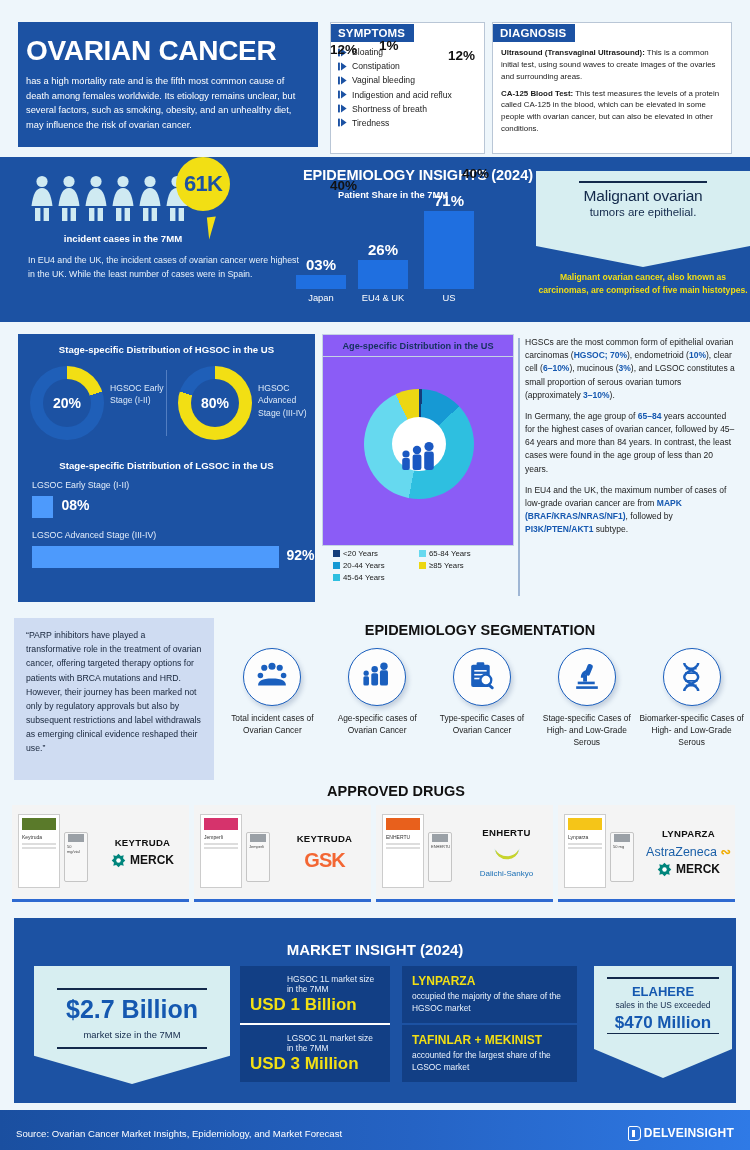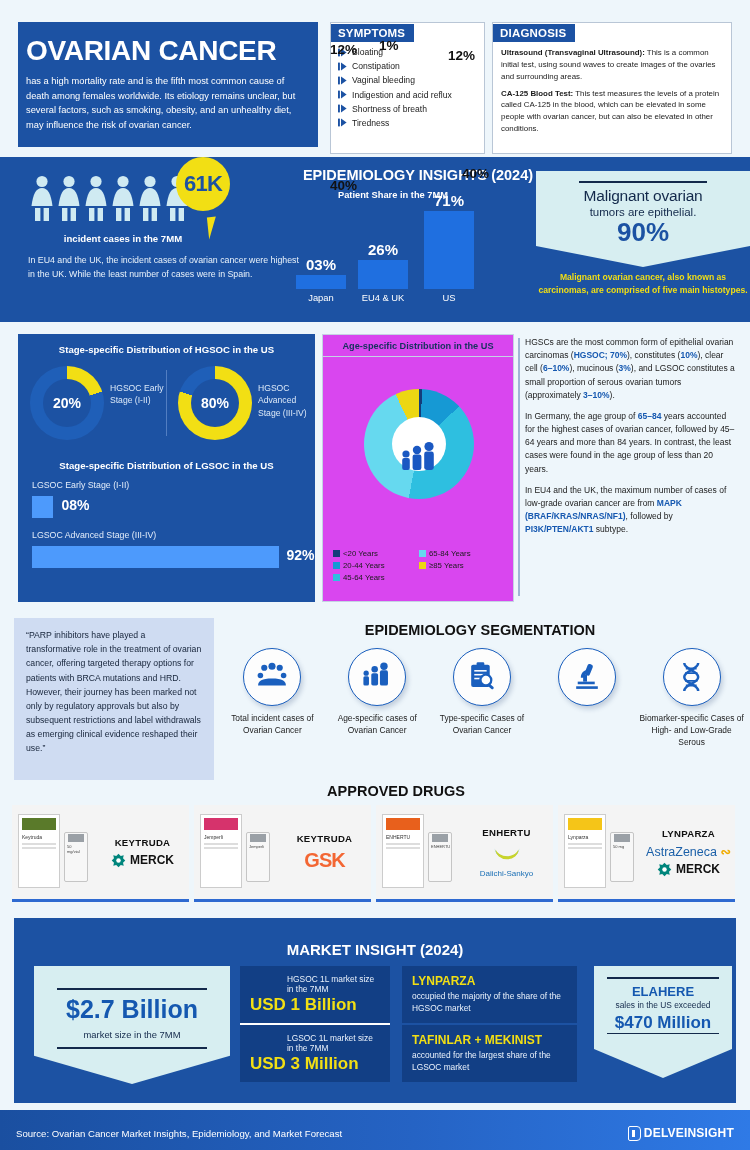--- a/index.html
+++ b/index.html
@@ -82,21 +82,21 @@
   .donut .hole { position: absolute; left: 13px; top: 13px; width: 48px; height: 48px; border-radius: 50%; background: #1c52a3;
     display: flex; align-items: center; justify-content: center; font-size: 14px; font-weight: bold; color: #fff; }
   .donut-lbl { position: absolute; left: 92px; top: 16px; width: 58px; font-size: 8.6px; line-height: 1.45; color: #dce9f8; }
   .donut-div { position: absolute; left: 148px; top: 4px; width: 1px; height: 66px; background: #527ec2; }
 
   .stage-h2 { position: absolute; top: 126px; left: 0; width: 297px; text-align: center; font-size: 9.6px; font-weight: bold; }
   .lg-lbl { position: absolute; left: 14px; font-size: 8.8px; color: #e3edfa; }
   .lg-bar { position: absolute; left: 14px; height: 22px; background: #4d9afc; }
   .lg-val { position: absolute; font-size: 14px; font-weight: bold; color: #fff; }
 
-  .pie-card { position: absolute; left: 322px; top: 334px; width: 192px; height: 268px; background: #d946ef; border: 1px solid #c4d3e3; }
+  .pie-card { position: absolute; left: 322px; top: 334px; width: 192px; height: 212px; background: #8b5cf6; border: 1px solid #c4d3e3; }
   .pie-title { text-align: center; font-size: 9.2px; font-weight: bold; color: #14315d; padding: 6px 4px 5px 4px; border-bottom: 1px solid #c4d3e3; }
   .pie { position: absolute; left: 41px; top: 54px; width: 110px; height: 110px; border-radius: 50%; }
   .pie .phole { position: absolute; left: 28px; top: 28px; width: 54px; height: 54px; border-radius: 50%; background: #fff;
     display: flex; align-items: flex-end; justify-content: center; }
   .plab { position: absolute; font-size: 13.5px; font-weight: bold; color: #111; }
   .pleg { position: absolute; left: 10px; top: 214px; width: 172px; display: flex; flex-wrap: wrap; }
   .pleg .li { display: flex; align-items: center; gap: 3px; font-size: 7.8px; color: #1b1b1b; width: 50%; margin-bottom: 3px; }
   .pleg .sw { width: 7px; height: 7px; flex: 0 0 7px; }
 
   .txt-col { position: absolute; left: 525px; top: 336px; width: 212px; font-size: 8.5px; line-height: 1.55; color: #1b1b1b; }
@@ -300,21 +300,20 @@
           <div class="bv">71%</div>
           <div class="bar" style="height:78px;background:#1f6fe0"></div>
           <div class="bl">US</div>
         </div>
       </div>
 
     <div class="chev">
       <div class="rule"></div>
       <div class="l1">Malignant ovarian</div>
       <div class="l2">tumors are epithelial.</div>
-      <div class="l3">90%</div>
     </div>
     <div class="chev-note">Malignant ovarian cancer, also known as carcinomas, are comprised of five main histotypes.</div>
   </div>
 
   <div class="mid-band"></div>
 
   <div class="stage-card">
     <div class="stage-h">Stage-specific Distribution of HGSOC in the US</div>
     <div class="donuts" id="donuts">
       <div class="donut-div"></div>
@@ -376,21 +375,21 @@
         </div>
         <div class="li">
           <span class="sw" style="background:#2ebfe0"></span>
           <span>45-64 Years</span>
         </div>
       </div>
   </div>
 
   <div class="txt-rule"></div>
   <div class="txt-col">
-    <p><span>HGSCs are the most common form of epithelial ovarian carcinomas (</span><b>HGSOC; 70%</b><span>), constitutes (</span><b>10%</b><span>), clear cell (</span><b>6–10%</b><span>), mucinous (</span><b>3%</b><span>), and LGSOC constitutes a small proportion of serous ovarian tumors (approximately </span><b>3–10%</b><span>).</span></p>
+    <p><span>HGSCs are the most common form of epithelial ovarian carcinomas (</span><b>HGSOC; 70%</b><span>), endometrioid (</span><b>10%</b><span>), clear cell (</span><b>6–10%</b><span>), mucinous (</span><b>3%</b><span>), and LGSOC constitutes a small proportion of serous ovarian tumors (approximately </span><b>3–10%</b><span>).</span></p>
     <p><span>In Germany, the age group of </span><b>65–84</b><span> years accounted for the highest cases of ovarian cancer, followed by 45–64 years and more than 84 years. In contrast, the least cases were found in the age group of less than 20 years.</span></p>
     <p><span>In EU4 and the UK, the maximum number of cases of low-grade ovarian cancer are from </span><b>MAPK (BRAF/KRAS/NRAS/NF1)</b><span>, followed by </span><b>PI3K/PTEN/AKT1</b><span> subtype.</span></p>
   </div>
 
   <div class="seg-band"></div>
   <div class="quote">“PARP inhibitors have played a transformative role in the treatment of ovarian cancer, offering targeted therapy options for patients with BRCA mutations and HRD. However, their journey has been marked not only by regulatory approvals but also by subsequent restrictions and label withdrawals as emerging clinical evidence reshaped their use.”</div>
   <div class="seg-title">EPIDEMIOLOGY SEGMENTATION</div>
   <div class="seg-items" id="seg-items">
       <div class="seg-item">
         <div class="circ">
@@ -436,20 +435,21 @@
       <div class="seg-item">
         <div class="circ">
           <svg width="34" height="34" viewBox="0 0 44 42">
             <rect x="21" y="4" width="7" height="15" rx="2.4" fill="#1a5fbe" transform="rotate(22 24 11)"></rect>
             <path d="M14 22c0-6 4-10 9-10v5c-3 0-5 2-5 5z" fill="#1a5fbe"></path>
             <rect x="10" y="27" width="22" height="3.4" fill="#1a5fbe"></rect>
             <path d="M8 33h28v3.4H8z" fill="#1a5fbe"></path>
             <rect x="17" y="18" width="5" height="9" fill="#1a5fbe"></rect>
           </svg>
         </div>
+        <div class="seg-cap">Stage-specific Cases of High- and Low-Grade Serous</div>
       </div>
       <div class="seg-item">
         <div class="circ">
           <svg width="34" height="34" viewBox="0 0 44 42">
             <path d="M12 3c0 9 18 9 18 18S12 30 12 39" stroke="#1a5fbe" stroke-width="3.2" fill="none"></path>
             <path d="M30 3c0 9-18 9-18 18s18 9 18 18" stroke="#1a5fbe" stroke-width="3.2" fill="none"></path>
             <path d="M14 10h14M13 16h16M13 26h16M14 32h14" stroke="#1a5fbe" stroke-width="2.4"></path>
           </svg>
         </div>
         <div class="seg-cap">Biomarker-specific Cases of High- and Low-Grade Serous</div>

